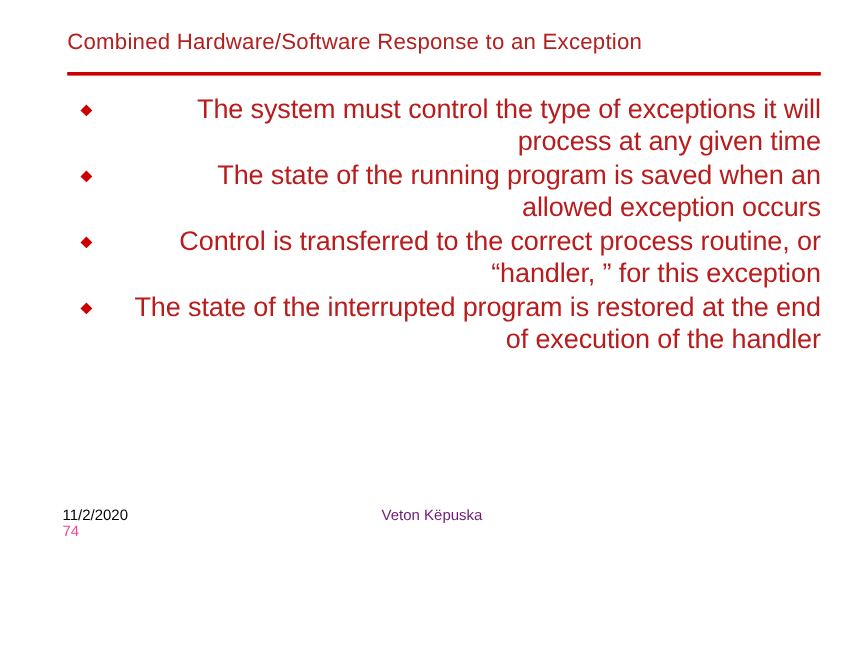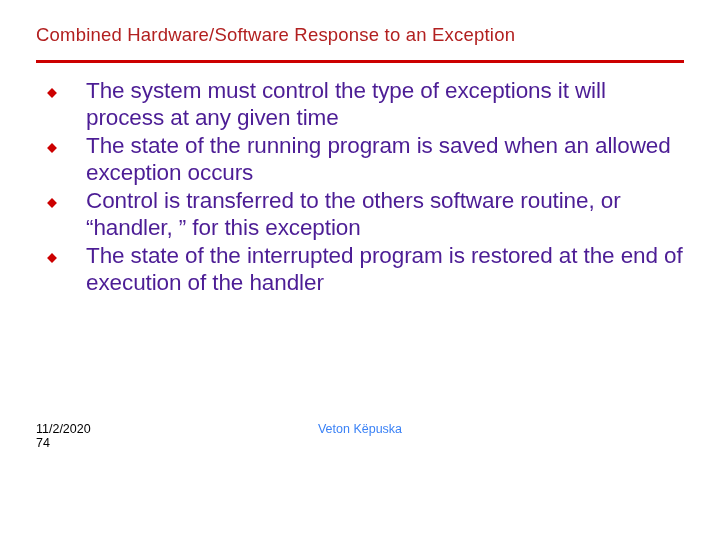--- a/index.html
+++ b/index.html
@@ -1,28 +1,28 @@
 <!DOCTYPE html>
 <html><head>
 <meta charset="utf-8">
 <style>
   * { margin: 0; padding: 0; box-sizing: border-box; }
   html, body { width: 720px; height: 540px; font-family: Verdana, Geneva, sans-serif; background: #fff; overflow: hidden; }
-  .slide { width: 720px; height: 476px; position: relative; padding: 24px 36px 0 36px; }
+  .slide { width: 720px; height: 476px; position: relative; padding: 24px 36px 0 56px; }
   .title { color: #b22020; font-size: 18.5px; font-weight: 400; letter-spacing: 0.2px; }
   .rule { height: 3px; background: #cc0000; margin-top: 14px; margin-bottom: 14px; }
   .content { padding-left: 8px; padding-right: 0; }
   .bullets { list-style: none; }
   .bullets li { display: flex; align-items: flex-start; margin-bottom: 0; }
   .bullet-icon { flex: 0 0 auto; width: 12px; height: 12px; margin-top: 8px; margin-right: 28px; margin-left: 2px; }
-  .bullet-text { flex: 1; font-size: 22.5px; line-height: 1.22; color: #4c1d95; letter-spacing: -0.1px; }
+  .bullet-text { flex: 1; font-size: 22.5px; line-height: 1.22; color: #b91c1c; letter-spacing: -0.1px; text-align: right; }
   .footer { position: absolute; bottom: 26px; left: 36px; right: 36px; display: flex; justify-content: space-between; align-items: baseline; font-size: 12.5px; flex-direction: column; }
   .footer .date { color: #000; }
-  .footer .author { color: #3b82f6; position: absolute; left: 50%; transform: translateX(-50%); }
-  .footer .page { color: #000000; }
+  .footer .author { color: #701a75; position: absolute; left: 50%; transform: translateX(-50%); }
+  .footer .page { color: #ec4899; margin-left: 16px; }
 </style>
 </head>
 <body>
 
 <div class="slide">
   <div class="title">Combined Hardware/Software Response to an Exception</div>
   <div class="rule"></div>
   <div class="content">
     <ul class="bullets">
       <li>
@@ -40,21 +40,21 @@
             </svg>
         </span>
         <span class="bullet-text">The state of the running program is saved when an allowed exception occurs</span>
       </li>
       <li>
         <span class="bullet-icon">
           <svg viewBox="0 0 12 12" width="12" height="12">
               <rect x="2.5" y="2.5" width="7" height="7" transform="rotate(45 6 6)" fill="#cc0000"></rect>
             </svg>
         </span>
-        <span class="bullet-text">Control is transferred to the others software routine, or “handler, ” for this exception</span>
+        <span class="bullet-text">Control is transferred to the correct process routine, or “handler, ” for this exception</span>
       </li>
       <li>
         <span class="bullet-icon">
           <svg viewBox="0 0 12 12" width="12" height="12">
               <rect x="2.5" y="2.5" width="7" height="7" transform="rotate(45 6 6)" fill="#cc0000"></rect>
             </svg>
         </span>
         <span class="bullet-text">The state of the interrupted program is restored at the end of execution of the handler</span>
       </li>
     </ul>

